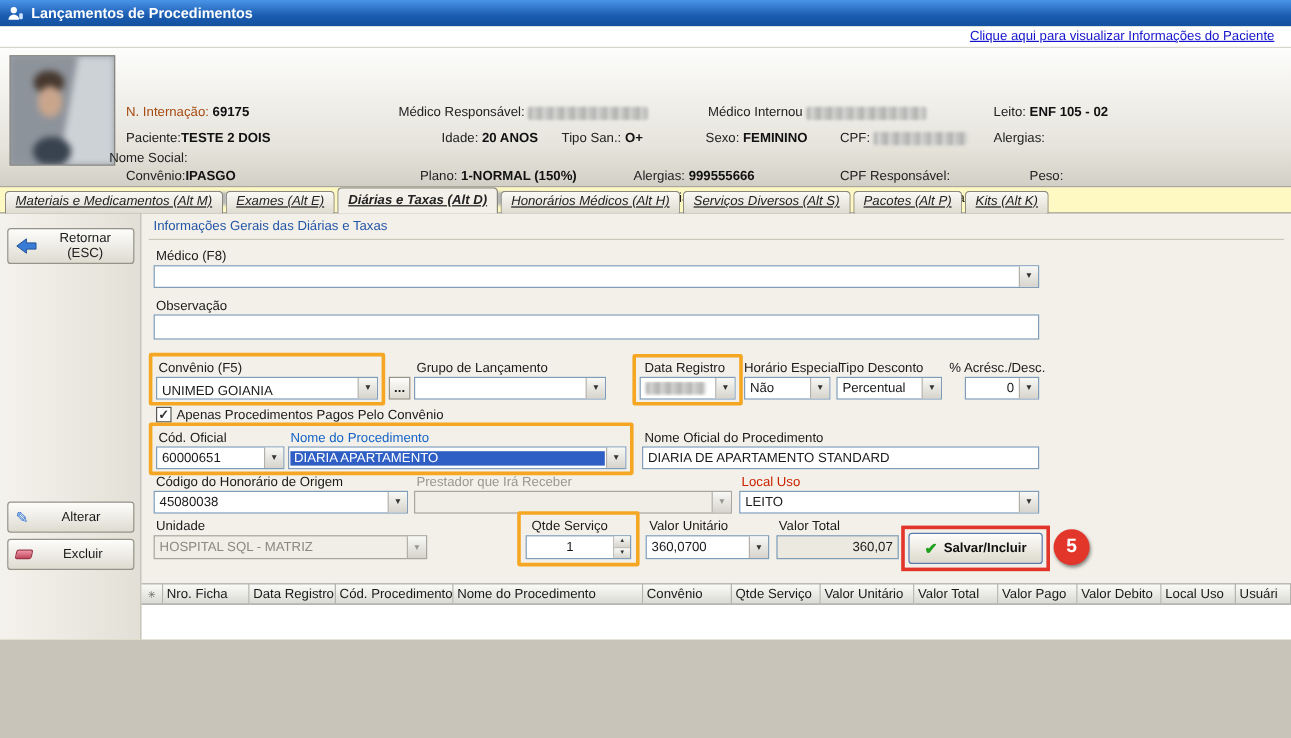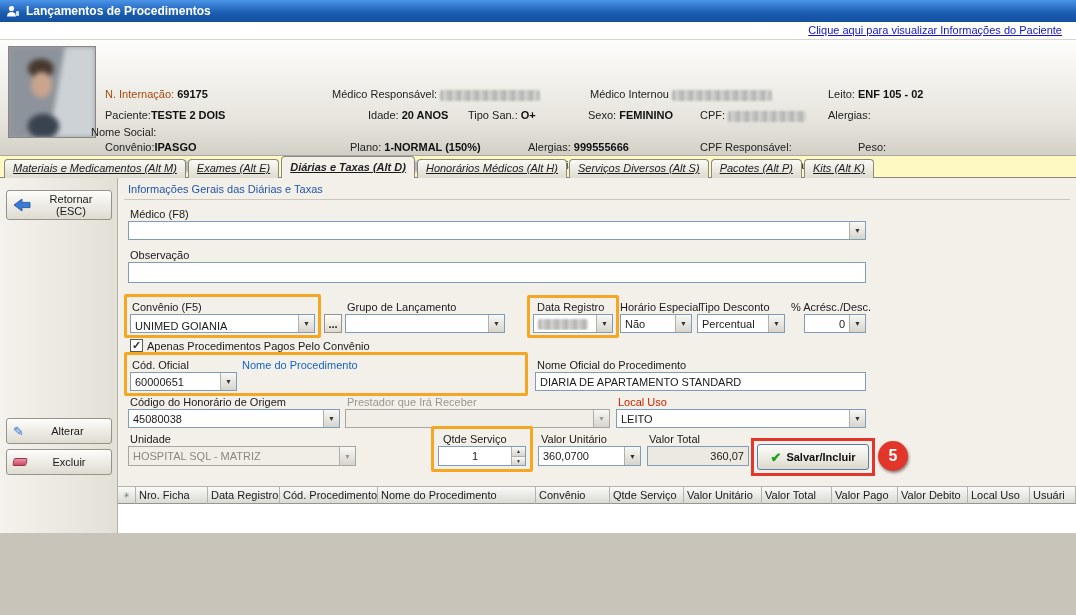--- a/index.html
+++ b/index.html
@@ -280,20 +280,26 @@
 
     <span class="flabel" style="left:14px; top:181px;">Cód. Oficial</span>
     <div class="combo" style="left:12px; top:194px; width:107px;">
       <span class="val">60000651</span>
       <span class="arrowbox">
           <span>▼</span>
         </span>
     </div>
 
     <span class="flabel blue" style="left:124px; top:181px;">Nome do Procedimento</span>
+    <div class="combo" style="left:122px; top:194px; width:282px;">
+      <span class="val sel">DIARIA APARTAMENTO</span>
+      <span class="arrowbox">
+          <span>▼</span>
+        </span>
+    </div>
 
     <span class="flabel" style="left:419px; top:181px;">Nome Oficial do Procedimento</span>
     <div class="textbox" style="left:417px; top:194px; width:331px;">DIARIA DE APARTAMENTO STANDARD</div>
 
     <span class="flabel" style="left:12px; top:218px;">Código do Honorário de Origem</span>
     <div class="combo" style="left:10px; top:231px; width:212px;">
       <span class="val">45080038</span>
       <span class="arrowbox">
           <span>▼</span>
         </span>

